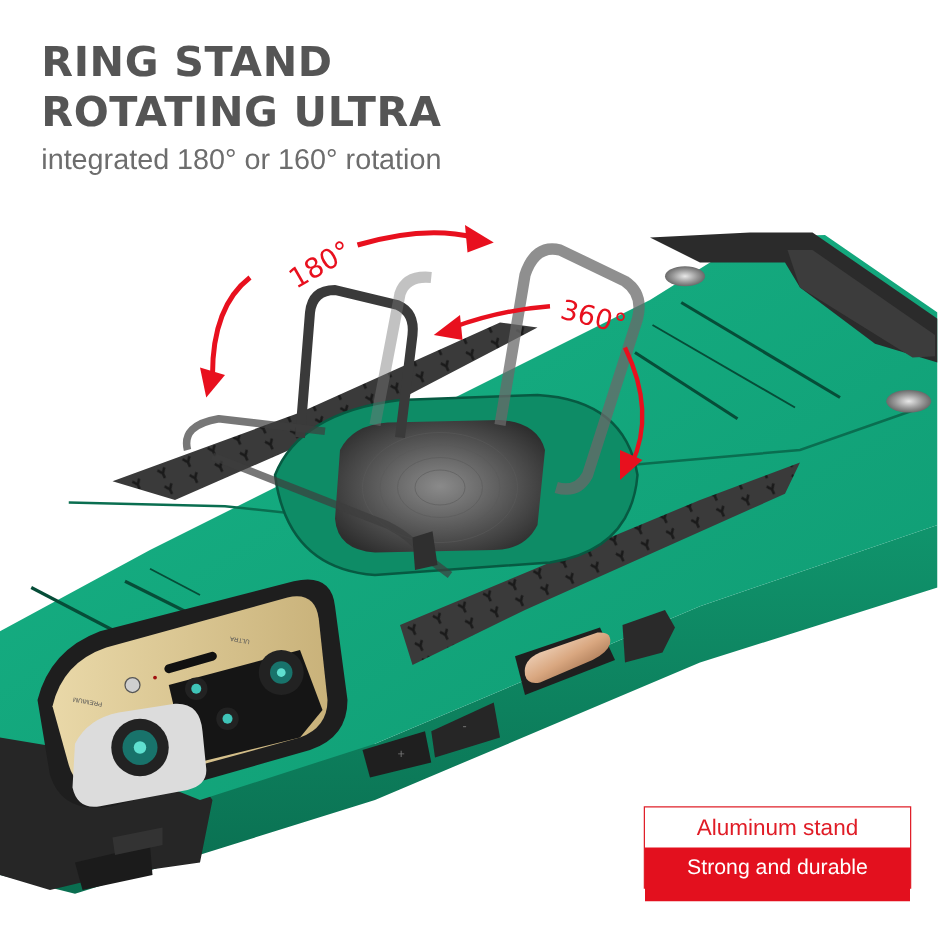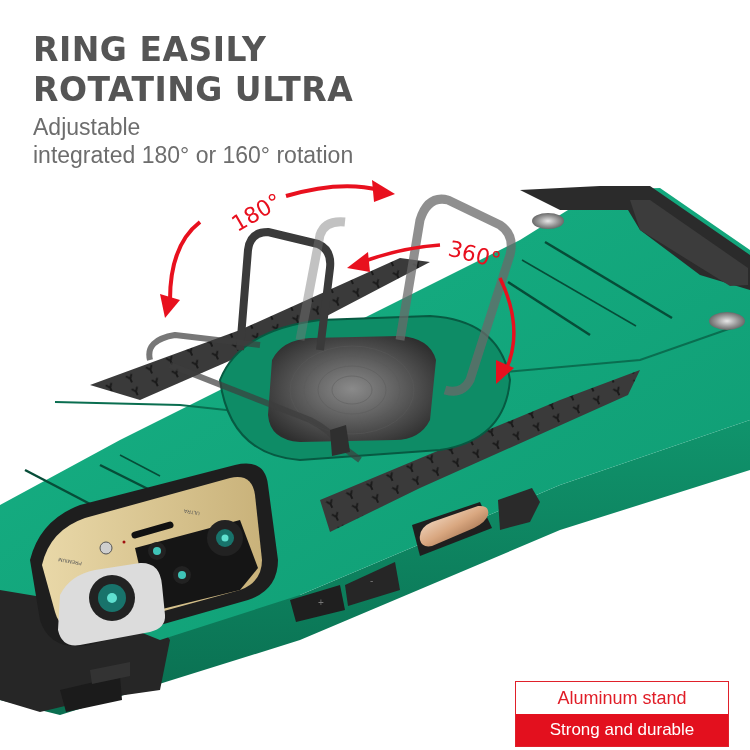--- a/index.html
+++ b/index.html
@@ -5,23 +5,23 @@
   html, body { margin:0; padding:0; background:#ffffff; }
   body { width:750px; height:750px; position:relative; overflow:hidden;
          font-family:"Liberation Sans", sans-serif; }
   .headline { position:absolute; left:33px; top:30px; margin:0; }
   .headline .line { display:block; font-family:"DejaVu Sans", sans-serif; font-weight:bold;
                     color:#555555; font-size:33px; line-height:40px; letter-spacing:0.5px; }
   .sub { position:absolute; left:33px; top:113px; }
   .sub .line { display:block; color:#6d6d6d; font-size:23px; line-height:28px; }
   .art { position:absolute; left:0; top:0; }
   .badge { position:absolute; left:515px; top:645px; width:214px; height:66px;
-           border:1px solid #e0202a; box-sizing:border-box; background:#fff;margin-top:36px; }
+           border:1px solid #e0202a; box-sizing:border-box; background:#fff; }
   .badge .top { height:32px; line-height:32px; text-align:center; color:#e01c26; font-size:18px; }
-  .badge .bottom { height:32px; line-height:32px; text-align:center; color:#fff;
+  .badge .bottom { height:43px; line-height:32px; text-align:center; color:#fff;
                    background:#e3101e; font-size:17px; }
   .angle-label { position:absolute; color:#e8101e; font-size:22px; font-family:"DejaVu Sans", sans-serif; }
   .angle-180 { left:230px; top:200px; transform:rotate(-30deg); }
   .angle-360 { left:448px; top:242px; transform:rotate(14deg); }
 </style>
 </head>
 <body>
 
 <svg class="art" width="750" height="750" viewBox="0 0 750 750">
   <defs>
@@ -134,26 +134,25 @@
   <polygon points="395,194 372,180 374,202" fill="#e8101e"></polygon>
   <polygon points="165,318 160,294 180,300" fill="#e8101e"></polygon>
 
   <path d="M440 245 Q400 248 362 262" stroke="#e8101e" stroke-width="3.5" fill="none"></path>
   <polygon points="347,268 368,252 370,272" fill="#e8101e"></polygon>
   <path d="M500 278 Q525 330 505 372" stroke="#e8101e" stroke-width="3.5" fill="none"></path>
   <polygon points="496,384 496,360 514,368" fill="#e8101e"></polygon>
 </svg>
 
 <h1 class="headline">
-  <span class="line">RING EASILY</span>
+  <span class="line">RING STAND</span>
   <span class="line">ROTATING ULTRA</span>
 </h1>
 
 <div class="sub">
-  <span class="line">Adjustable</span>
   <span class="line">integrated 180° or 160° rotation</span>
 </div>
 
 <div class="angle-label angle-180">180°</div>
 <div class="angle-label angle-360">360°</div>
 
 <div class="badge">
   <div class="top">Aluminum stand</div>
   <div class="bottom">Strong and durable</div>
 </div>

